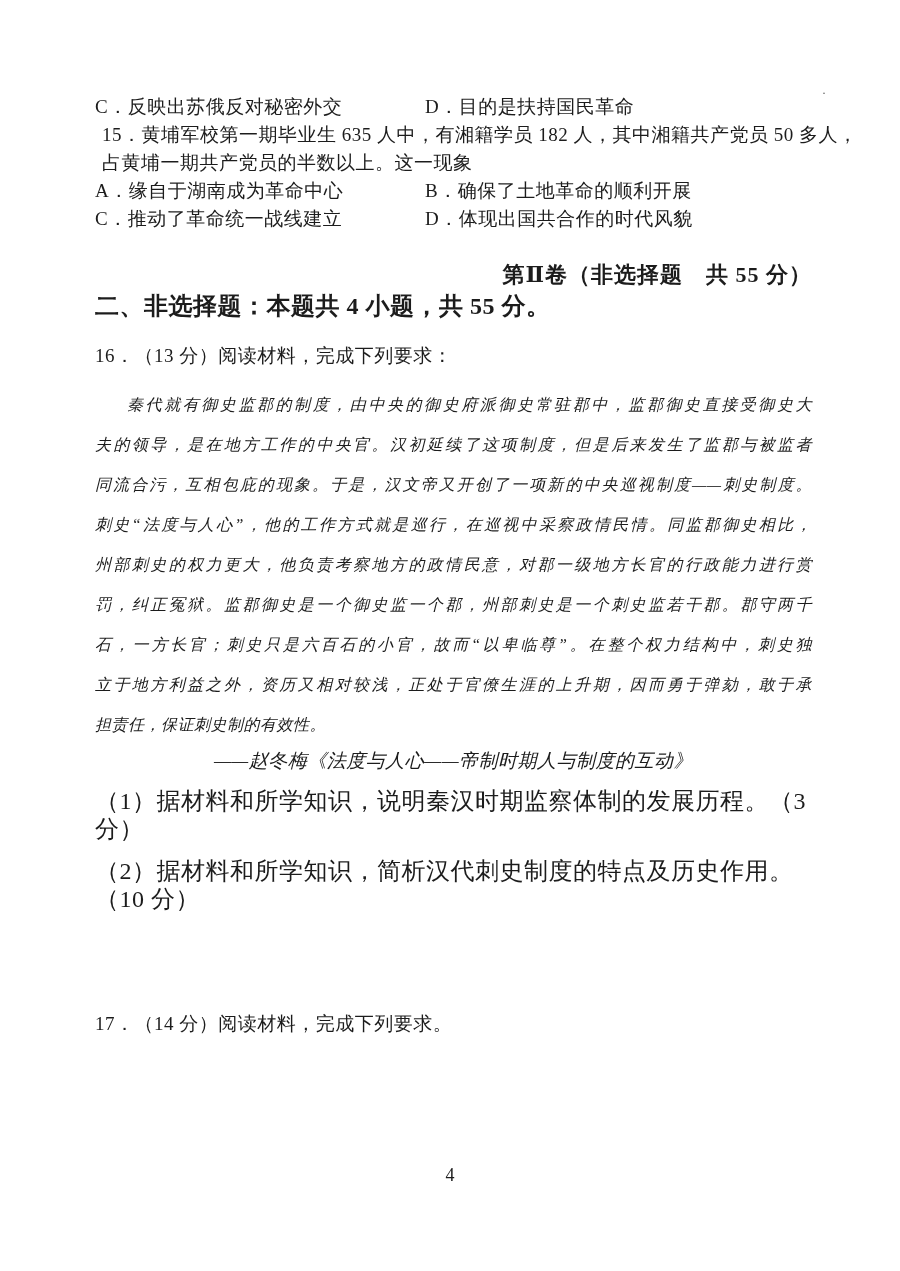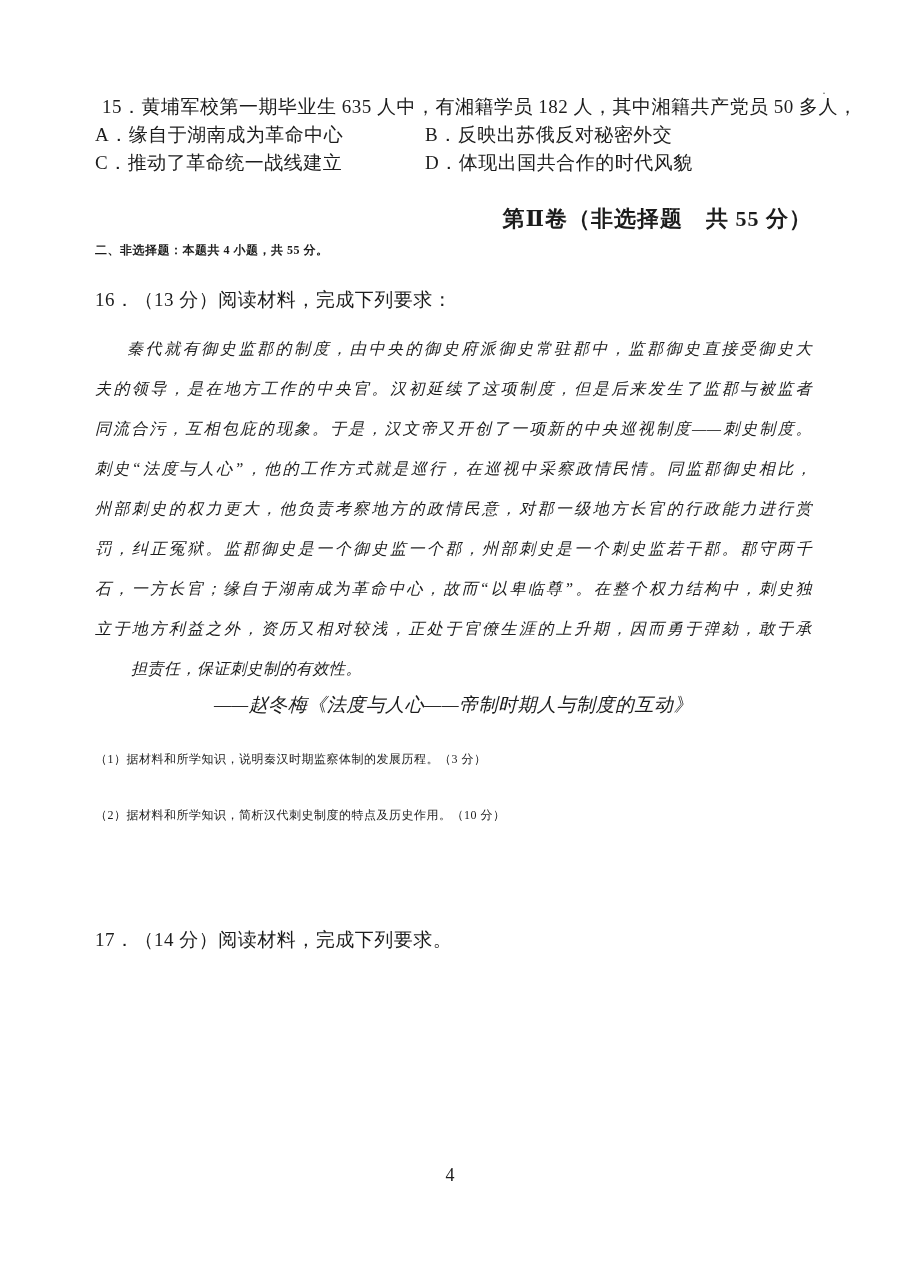--- a/index.html
+++ b/index.html
@@ -35,21 +35,21 @@
   .section-title {
     text-align: right;
     font-weight: bold;
     font-size: 22px;
     line-height: 32px;
     margin-top: 26px;
     letter-spacing: 1px;
   }
   .section-instruction {
     font-weight: bold;
-    font-size: 12px;
+    font-size: 24px;
     line-height: 30px;
     letter-spacing: 0.5px;
   }
   .q-header {
     font-size: 19px;
     line-height: 30px;
     margin-top: 20px;
     letter-spacing: 0.5px;
   }
   .material {
@@ -61,34 +61,33 @@
     line-height: 40px;
     text-align: justify;
     text-align-last: justify;
     text-justify: inter-ideograph;
     letter-spacing: 0.5px;
   }
   .m-line.first { text-indent: 2em; }
   .m-line.last {
     text-align: center;
     text-align-last: left;
-    margin-left: 36px;
   }
   .attribution {
     font-style: italic;
     font-size: 19px;
     line-height: 24px;
     text-align: center;
     margin-top: 4px;
     letter-spacing: 0.5px;
   }
   .sub-q {
-    font-size: 12px;
+    font-size: 24px;
     line-height: 28px;
-    margin-top: 28px;
+    margin-top: 14px;
     letter-spacing: 0.5px;
   }
   .q17-block { margin-top: 96px; }
   .page-number {
     position: absolute;
     left: 0;
     top: 1165px;
     width: 900px;
     text-align: center;
     font-size: 18px;
@@ -99,44 +98,49 @@
     top: 86px;
     font-size: 12px;
     color: #555;
   }
 </style>
 </head>
 <body>
 
 <div class="page">
 
+  <div class="opt-row">
+    <span class="opt-left">C．反映出苏俄反对秘密外交</span>
+    <span>D．目的是扶持国民革命</span>
+  </div>
 
   <div class="body-line">15．黄埔军校第一期毕业生 635 人中，有湘籍学员 182 人，其中湘籍共产党员 50 多人，</div>
+  <div class="body-line">占黄埔一期共产党员的半数以上。这一现象</div>
   <div class="opt-row">
     <span class="opt-left">A．缘自于湖南成为革命中心</span>
-    <span>B．反映出苏俄反对秘密外交</span>
+    <span>B．确保了土地革命的顺利开展</span>
   </div>
   <div class="opt-row">
     <span class="opt-left">C．推动了革命统一战线建立</span>
     <span>D．体现出国共合作的时代风貌</span>
   </div>
 
   <div class="section-title">第Ⅱ卷（非选择题　共 55 分）</div>
   <div class="section-instruction">二、非选择题：本题共 4 小题，共 55 分。</div>
 
   <div class="q-header">16．（13 分）阅读材料，完成下列要求：</div>
 
   <div class="material">
     <div class="m-line first">秦代就有御史监郡的制度，由中央的御史府派御史常驻郡中，监郡御史直接受御史大</div>
     <div class="m-line">夫的领导，是在地方工作的中央官。汉初延续了这项制度，但是后来发生了监郡与被监者</div>
     <div class="m-line">同流合污，互相包庇的现象。于是，汉文帝又开创了一项新的中央巡视制度——刺史制度。</div>
     <div class="m-line">刺史“法度与人心”，他的工作方式就是巡行，在巡视中采察政情民情。同监郡御史相比，</div>
     <div class="m-line">州部刺史的权力更大，他负责考察地方的政情民意，对郡一级地方长官的行政能力进行赏</div>
     <div class="m-line">罚，纠正冤狱。监郡御史是一个御史监一个郡，州部刺史是一个刺史监若干郡。郡守两千</div>
-    <div class="m-line">石，一方长官；缘自于湖南成为革命中心，故而“以卑临尊”。在整个权力结构中，刺史独</div>
+    <div class="m-line">石，一方长官；刺史只是六百石的小官，故而“以卑临尊”。在整个权力结构中，刺史独</div>
     <div class="m-line">立于地方利益之外，资历又相对较浅，正处于官僚生涯的上升期，因而勇于弹劾，敢于承</div>
     <div class="m-line last">担责任，保证刺史制的有效性。</div>
   </div>
 
   <div class="attribution">——赵冬梅《法度与人心——帝制时期人与制度的互动》</div>
 
   <div class="sub-q">（1）据材料和所学知识，说明秦汉时期监察体制的发展历程。（3 分）</div>
   <div class="sub-q">（2）据材料和所学知识，简析汉代刺史制度的特点及历史作用。（10 分）</div>
 
   <div class="q17-block">

